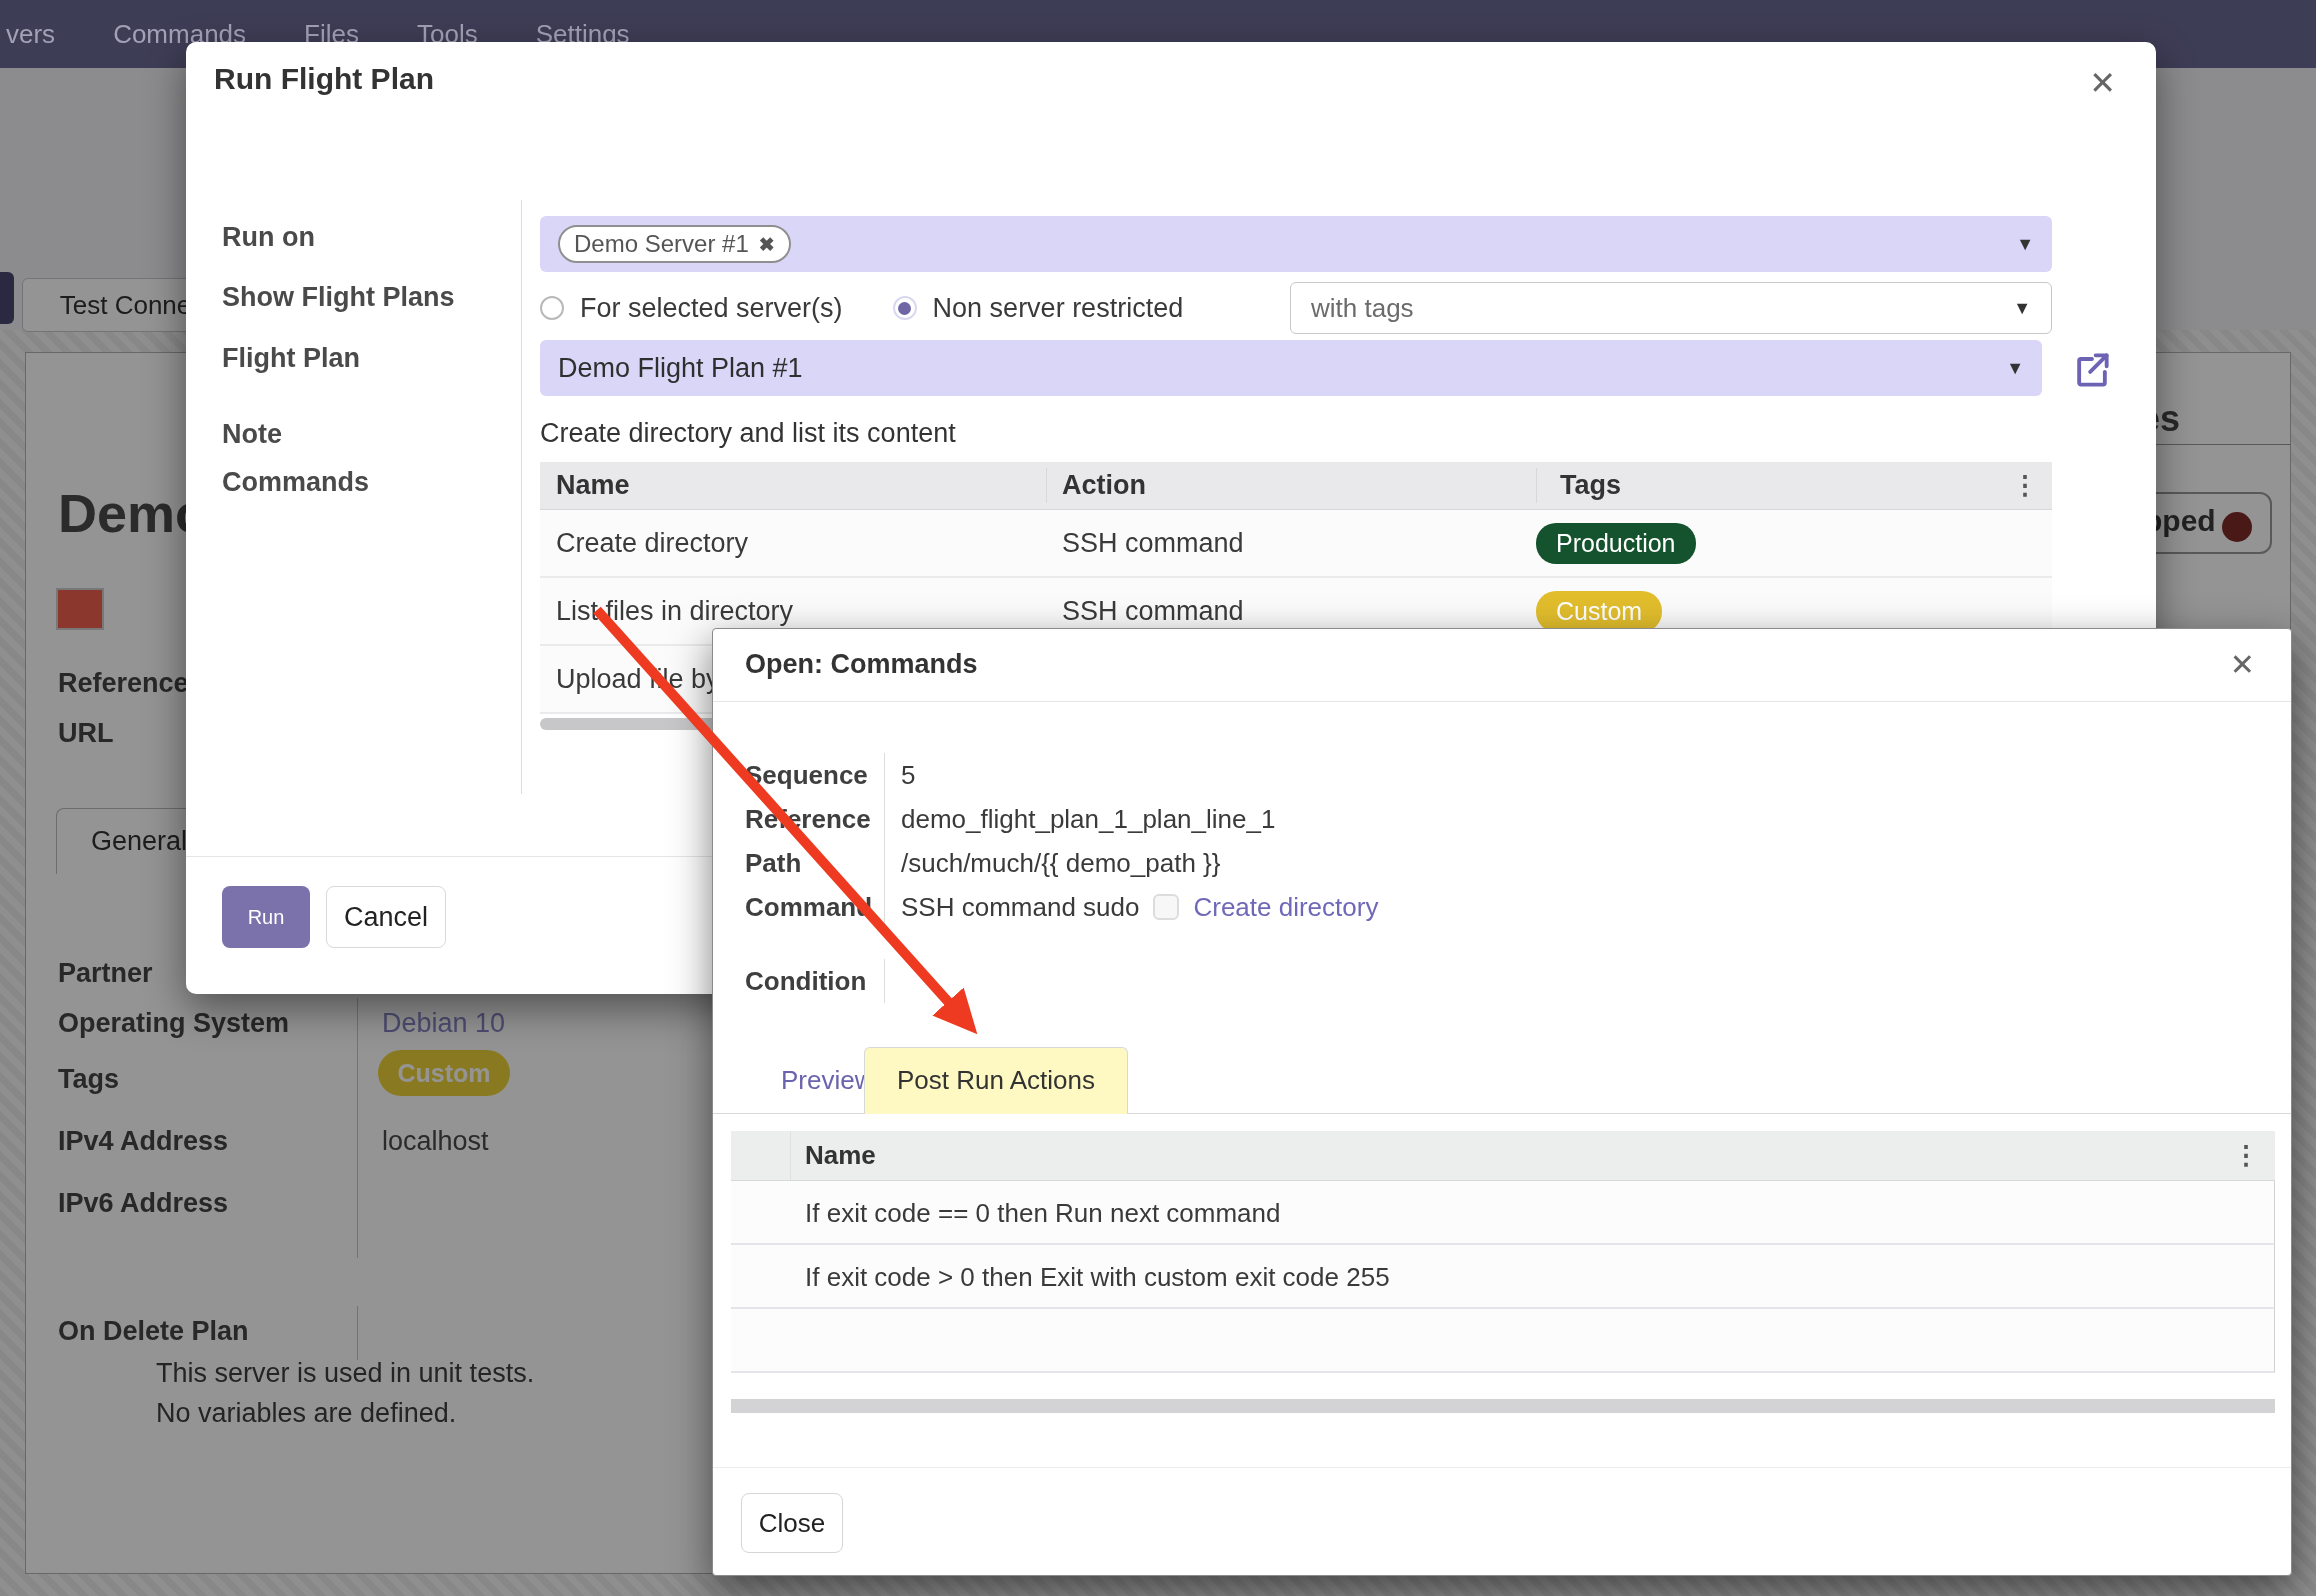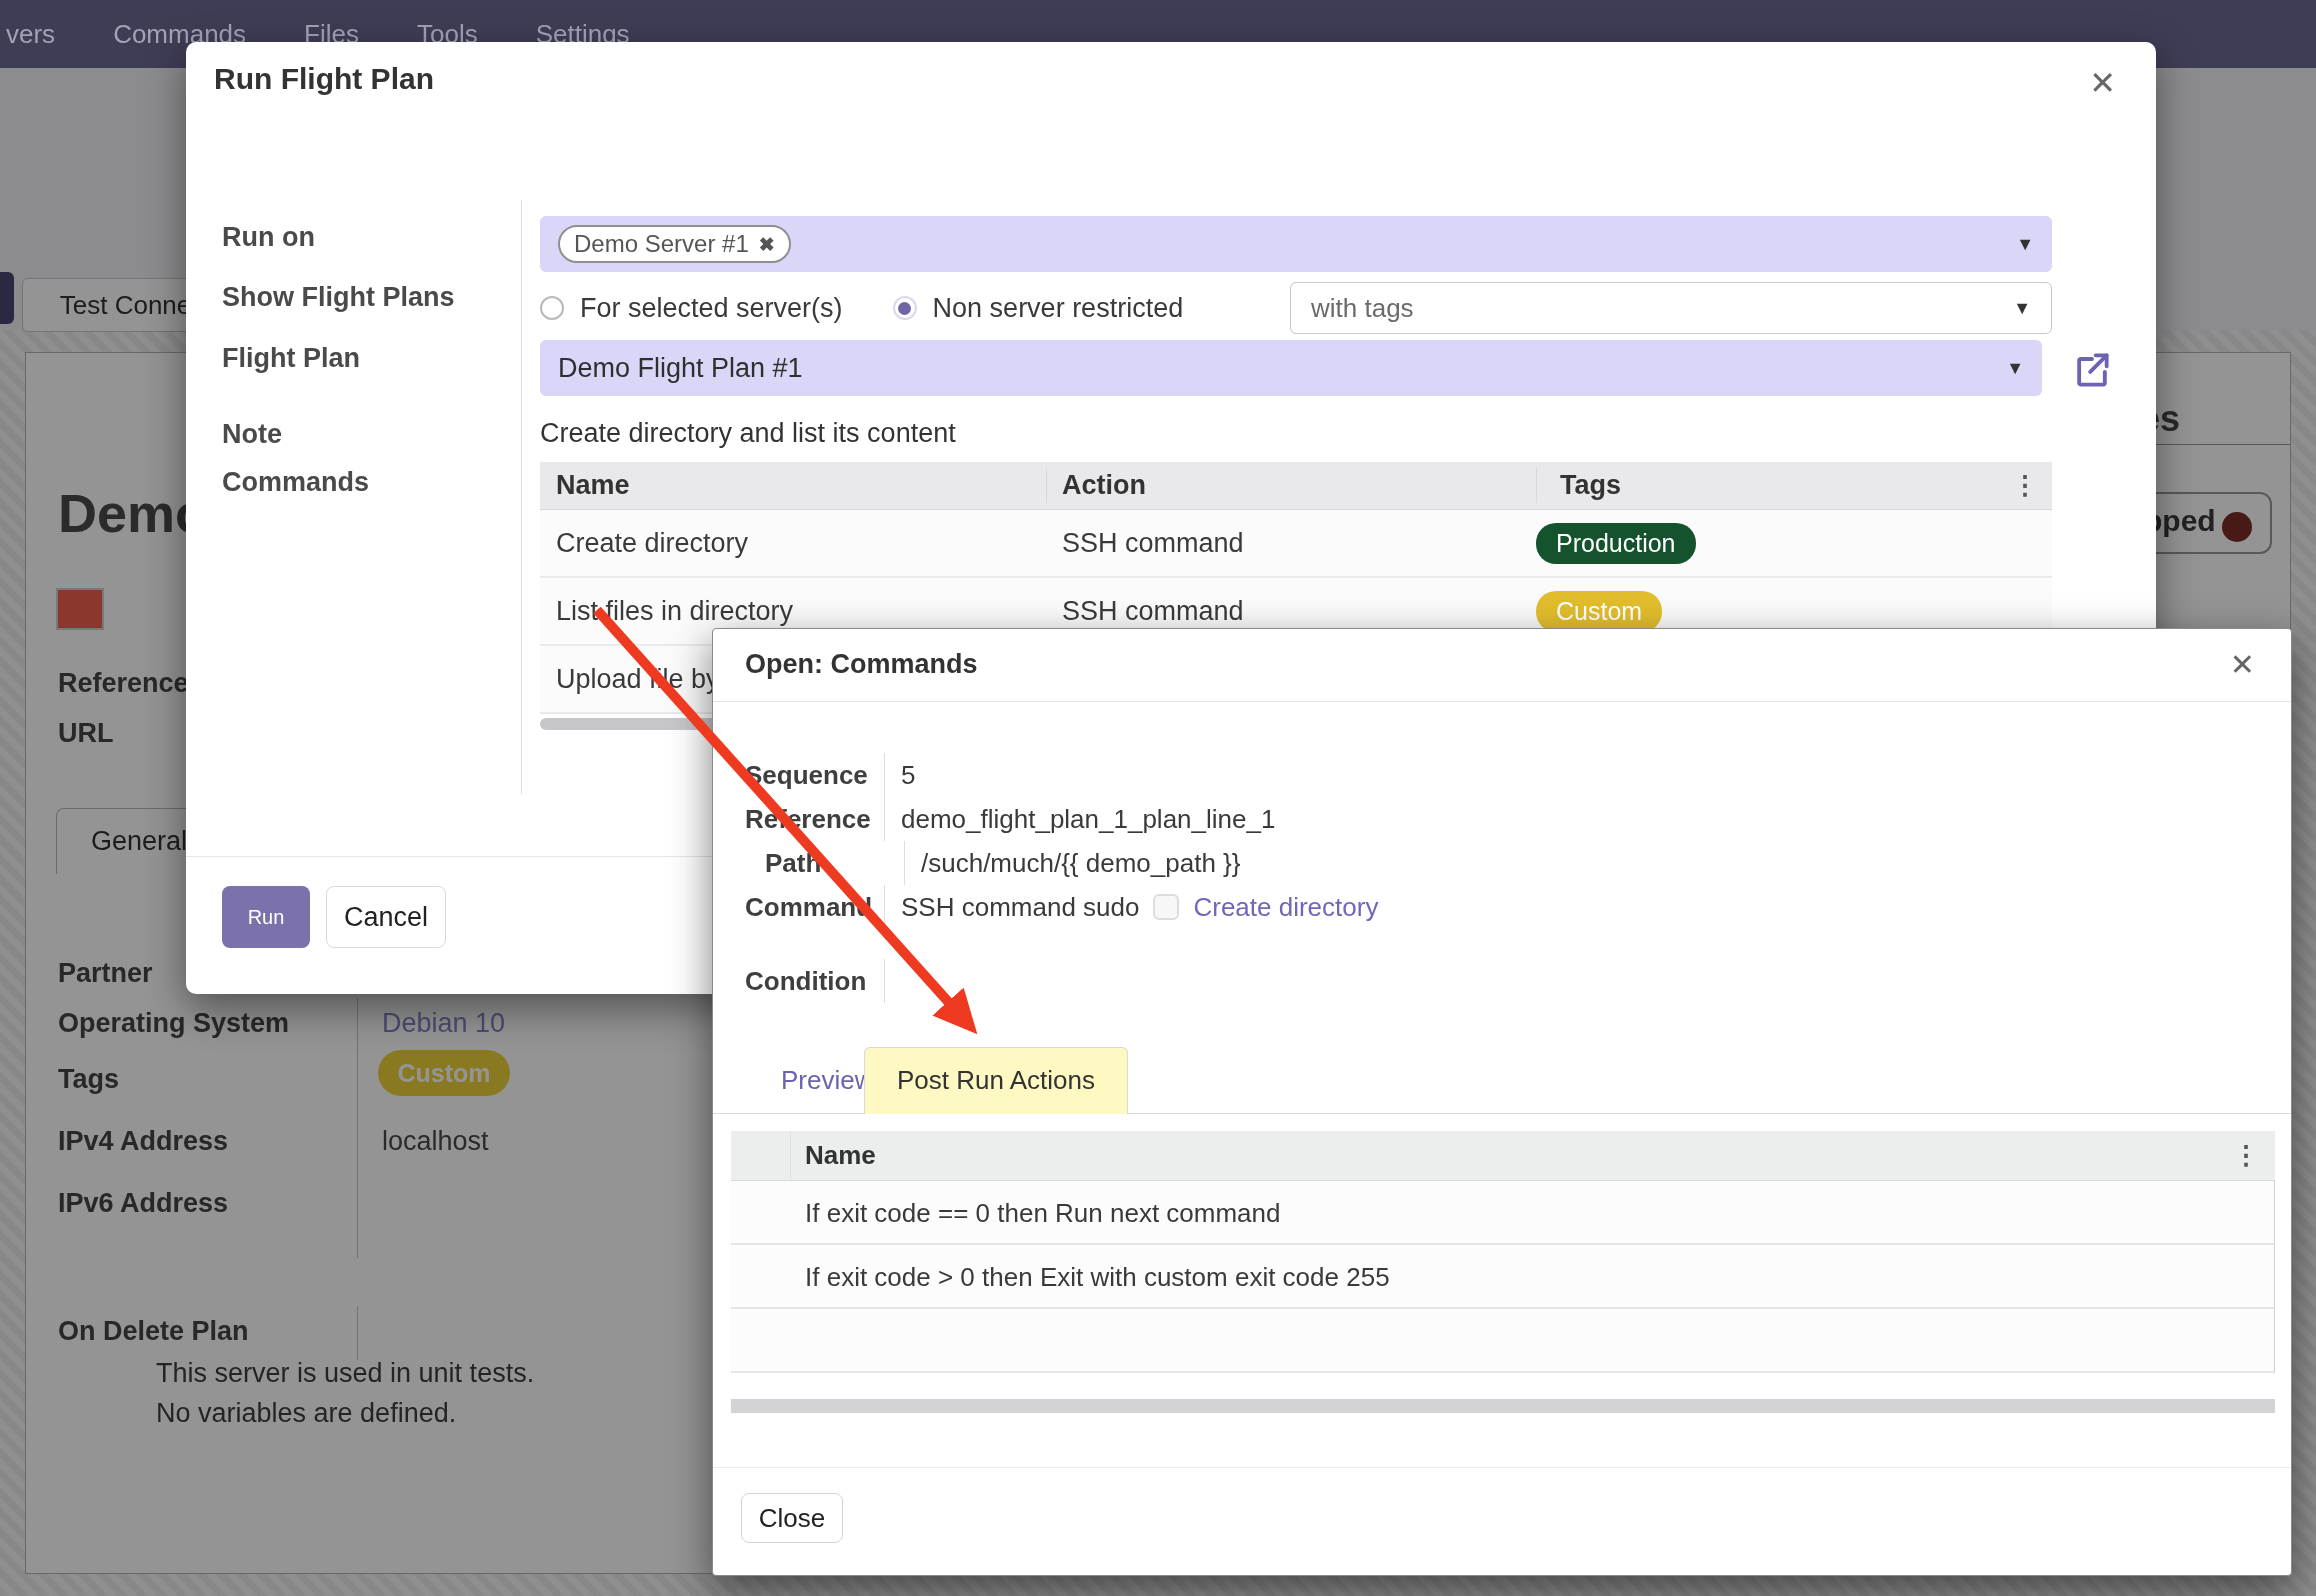--- a/index.html
+++ b/index.html
@@ -76,21 +76,21 @@
   .m2-link { color:#6f68b8; font-size:26px; }
   .tabbar-line { left:0; top:484px; width:100%; border-top:1px solid #d9d9d9; height:0; }
   .tab-inactive { left:46px; top:418px; height:66px; line-height:66px; padding:0 22px; font-size:26px; color:#6a63ae; }
   .tab-active { left:151px; top:418px; height:67px; line-height:64px; padding:0 32px; font-size:26px; color:#333; background:#fef9c3; border:1px solid #d8d8d8; border-bottom:none; border-radius:6px 6px 0 0; z-index:2; }
   .m2-tblhead { left:18px; top:502px; width:1544px; height:50px; background:#eceded; border-bottom:1px solid #d6d8da; display:flex; align-items:center; }
   .m2-blankcol { width:60px; align-self:stretch; border-right:1px solid #e0e0e0; }
   .m2-name { font-size:26px; font-weight:bold; color:#333; padding-left:14px; flex:1; }
   .m2-row { left:18px; width:1544px; height:64px; line-height:64px; padding-left:74px; font-size:26px; color:#3a3a3a; background:#fcfcfc; border-bottom:2px solid #e3e5e8; border-right:1px solid #d0d0d0; }
   .m2-strip { left:18px; top:770px; width:1544px; height:14px; background:#d3d3d5; }
   .m2-footline { left:0; top:838px; width:100%; border-top:1px solid #ececec; height:0; }
-  .close-btn { left:28px; top:864px; width:102px; height:50px; background:#fff; border:1px solid #d5d5d5; border-radius:8px; font-size:26px; color:#222; }
+  .close-btn { left:28px; top:864px; width:102px; height:60px; background:#fff; border:1px solid #d5d5d5; border-radius:8px; font-size:26px; color:#222; }
 
   
   #arrow { position:absolute; inset:0; z-index:30; pointer-events:none; }
 </style>
 </head>
 <body>
 
 <div id="page">
   <div class="navbar abs" style="left:0;top:0;">
     <span class="nav-item">vers</span>
@@ -221,21 +221,21 @@
   <div class="m2-hline abs"></div>
 
   <div class="frow abs" style="top:124px;right:40px;">
     <span class="fl">Sequence</span>
     <span class="fv">5</span>
   </div>
   <div class="frow abs" style="top:168px;right:40px;">
     <span class="fl">Reference</span>
     <span class="fv">demo_flight_plan_1_plan_line_1</span>
   </div>
-  <div class="frow abs" style="top:212px;right:40px;margin-left:20px;">
+  <div class="frow abs" style="top:212px;right:40px;">
     <span class="fl">Path</span>
     <span class="fv">/such/much/{{ demo_path }}</span>
   </div>
   <div class="frow abs" style="top:256px;right:40px;">
     <span class="fl">Command</span>
     <span class="fv">
       <span>SSH command sudo</span>
       <span class="chk"></span>
       <span class="m2-link">Create directory</span>
     </span>

